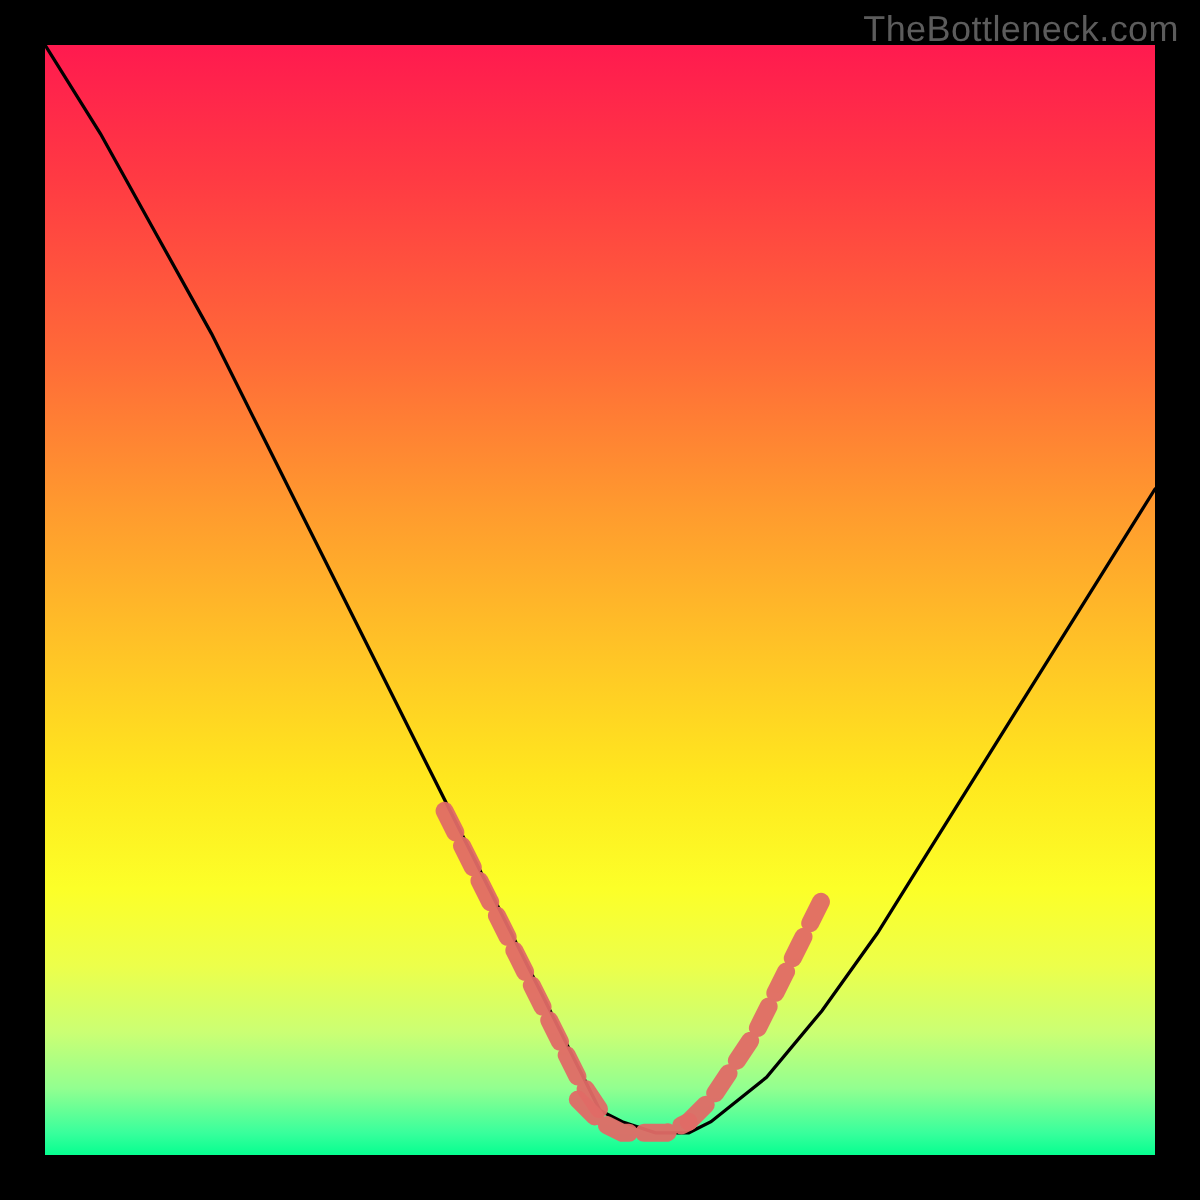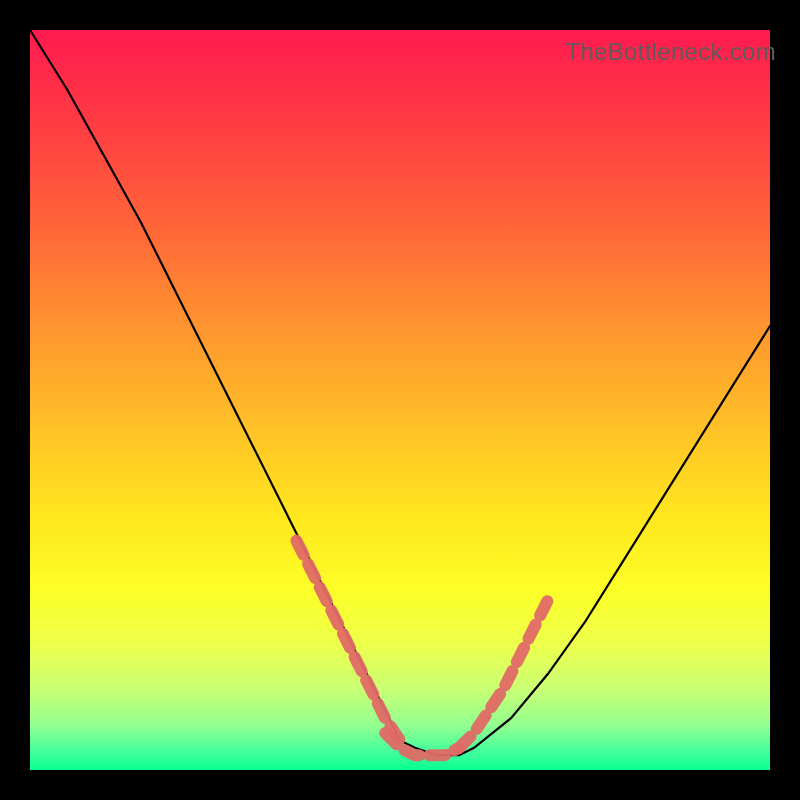--- a/index.html
+++ b/index.html
@@ -12,28 +12,27 @@
     font-family: Arial, Helvetica, sans-serif;
   }
   .stage {
     position: relative;
     width: 800px;
     height: 800px;
   }
   .watermark {
     position: absolute;
     top: 6px;
-    right: 24px;
+    right: 14px;
     color: #5c5c5c;
     font-size: 24px;
     font-weight: 500;
     letter-spacing: 0.3px;
     z-index: 10;
     user-select: none;
-    margin-top: 32px;
   }
   .plot-area {
     position: absolute;
     left: 30px;
     top: 30px;
     width: 740px;
     height: 740px;
     overflow: hidden;
   }
   .gradient {

